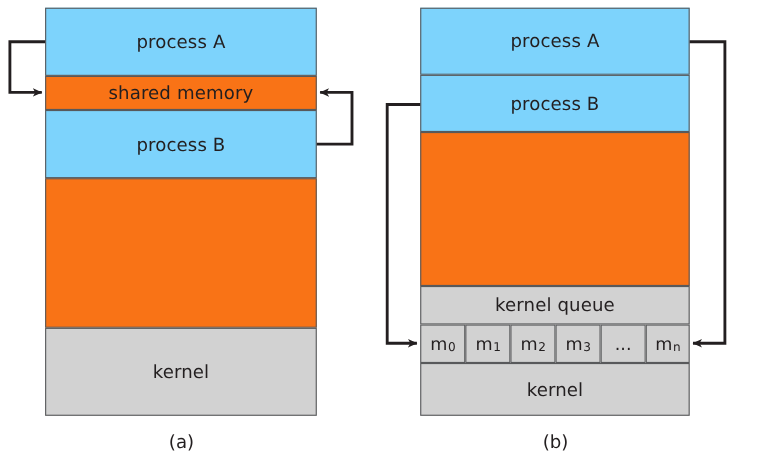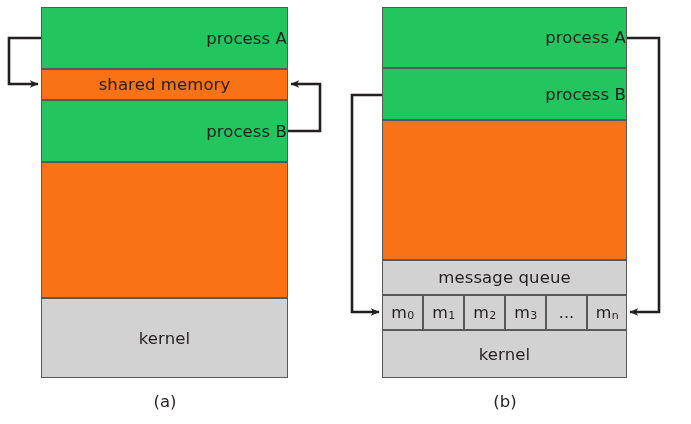--- a/index.html
+++ b/index.html
@@ -34,21 +34,21 @@
     position: absolute;
     box-sizing: border-box;
     border: 1.6px solid #58595b;
     display: flex;
     align-items: center;
     justify-content: center;
     font-size: 16.5px;
     letter-spacing: 0.1px;
     white-space: nowrap;
   }
-  .band.blue   { background: #22c55e; justify-content: flex-end; }
+  .band.blue   { background: #7dd3fc; }
   .band.white  { background: #f97316; }
   .band.gray   { background: #d2d2d2; }
   .band.thin-border { border-width: 1.2px; }
   .msgcell {
     position: absolute;
     box-sizing: border-box;
     border: 1.4px solid #58595b;
     background: #d2d2d2;
     display: flex;
     align-items: center;
@@ -103,21 +103,21 @@
       <span>process  A</span>
     </div>
 
     <div class="band blue" style="left:382px; top:68px; width:245px; height:52px;">
       <span>process  B</span>
     </div>
 
     <div class="band white thin-border" style="left:382px; top:120px; width:245px; height:140px;"></div>
 
     <div class="band gray" style="left:382px; top:260px; width:245px; height:35px;">
-      <span>message queue</span>
+      <span>kernel queue</span>
     </div>
 
     <div>
       <div class="msgcell" style="left:382px; top:295px; width:41px; height:35px;">
         <span>m</span>
           <sub>0</sub>
       </div>
       <div class="msgcell" style="left:423px; top:295px; width:41px; height:35px;">
         <span>m</span>
           <sub>1</sub>

